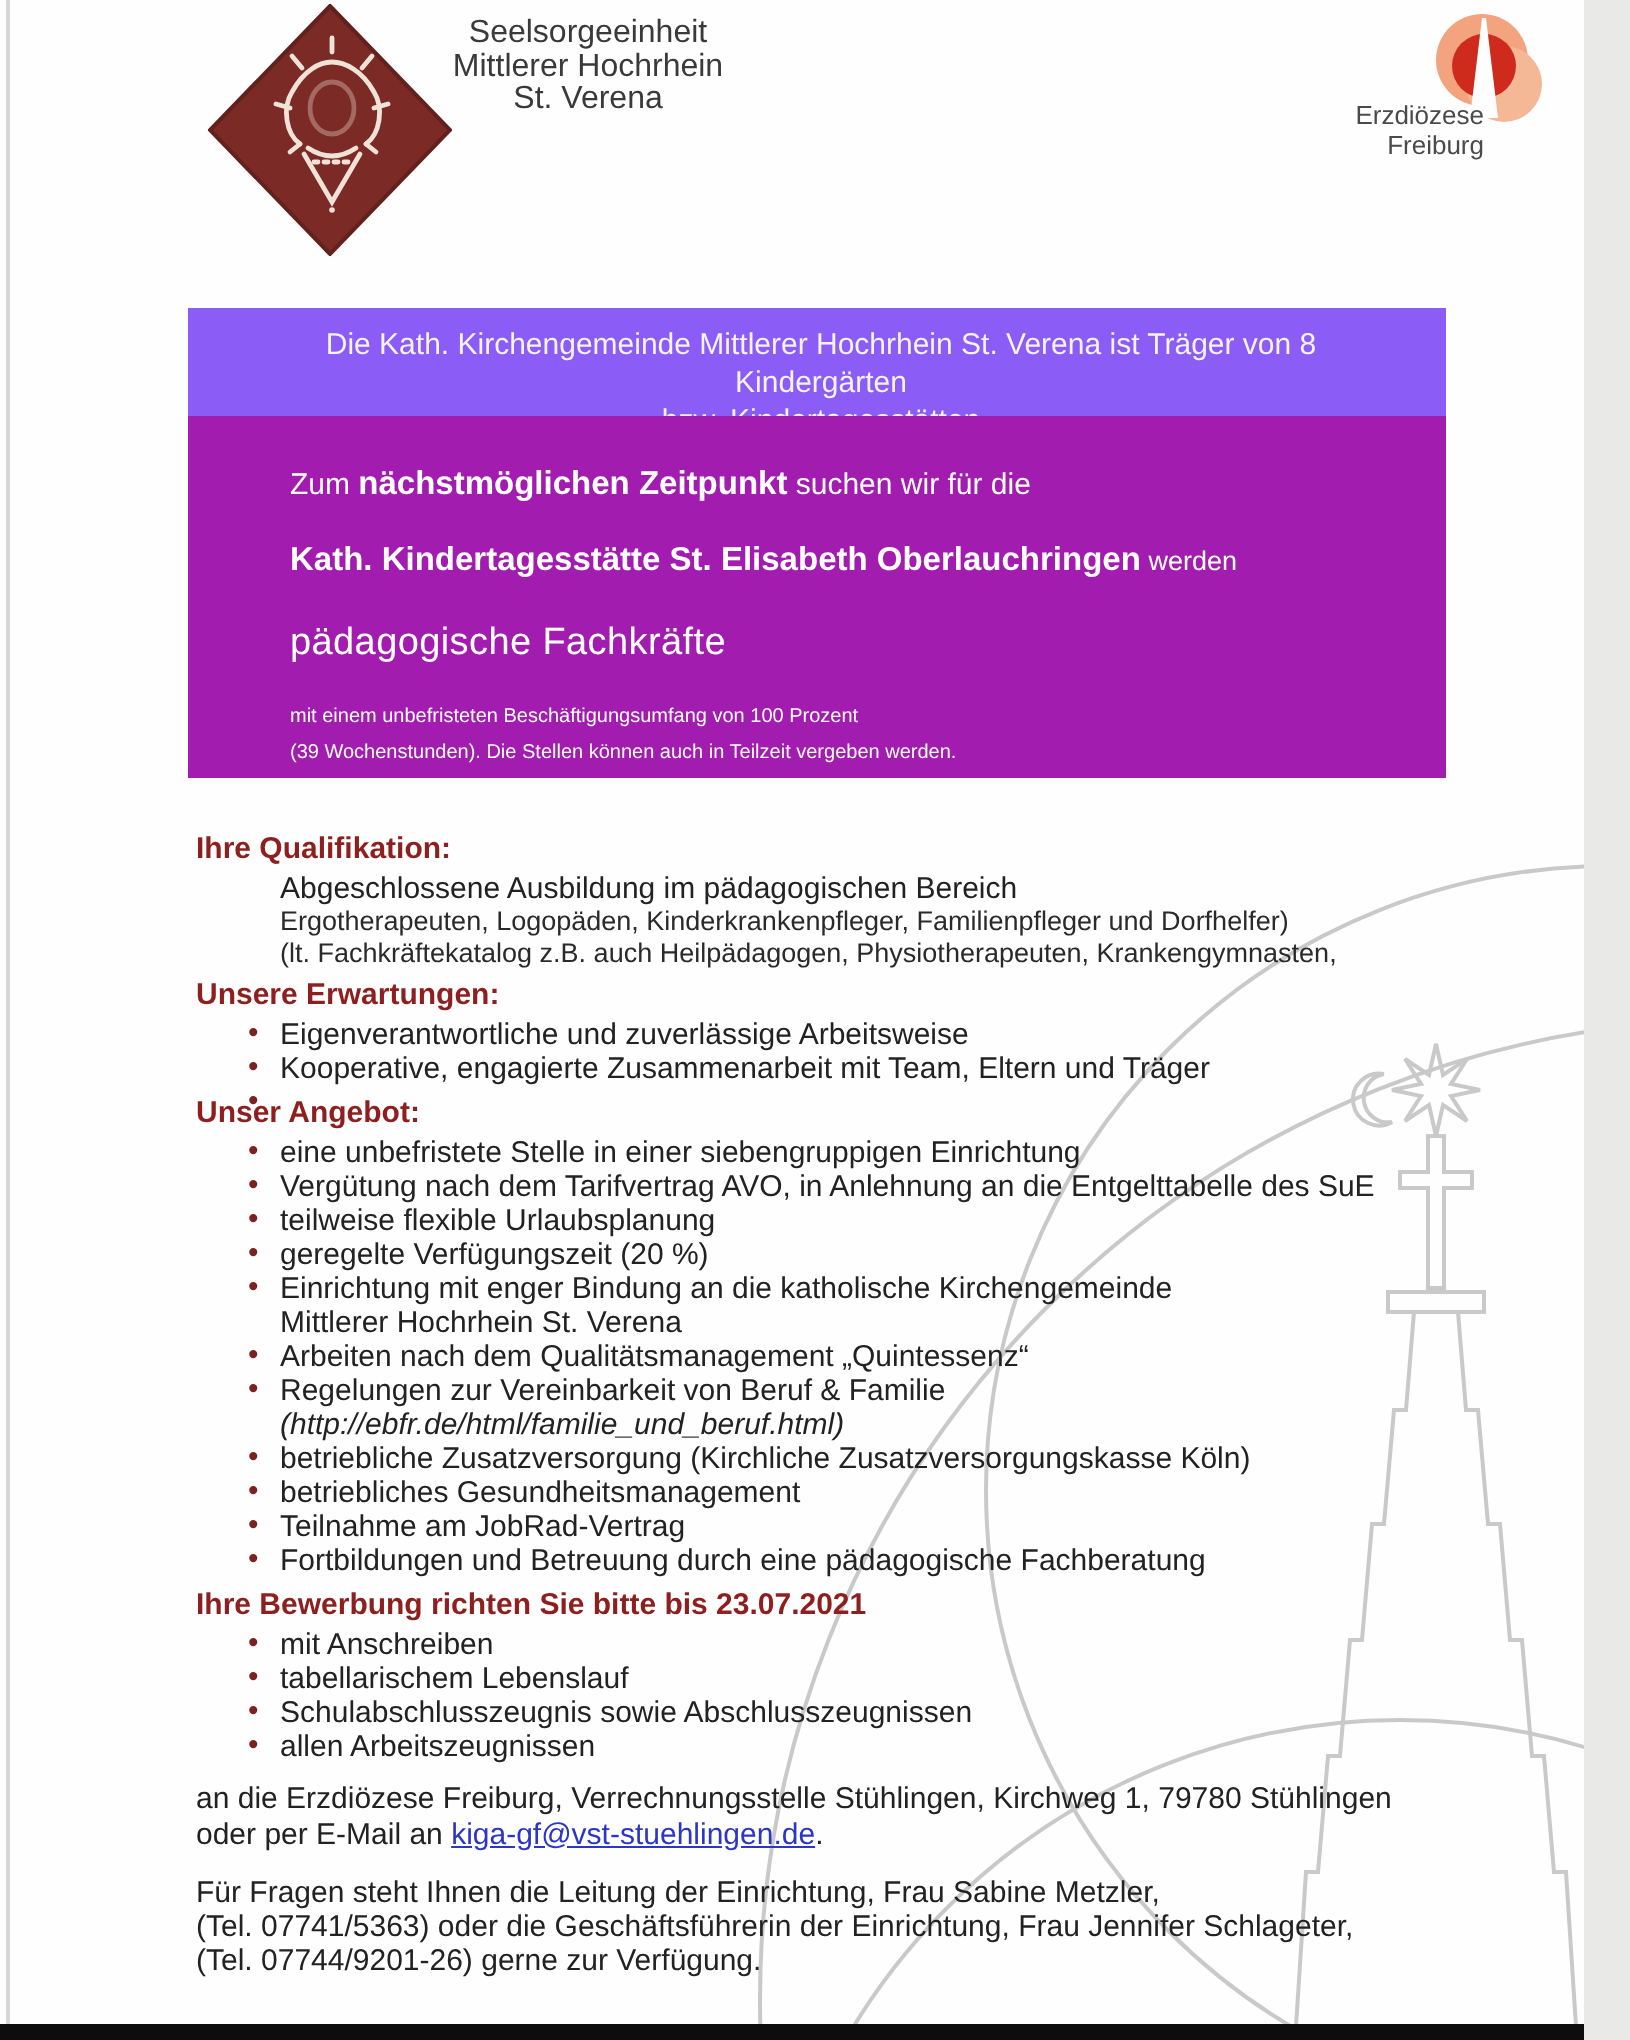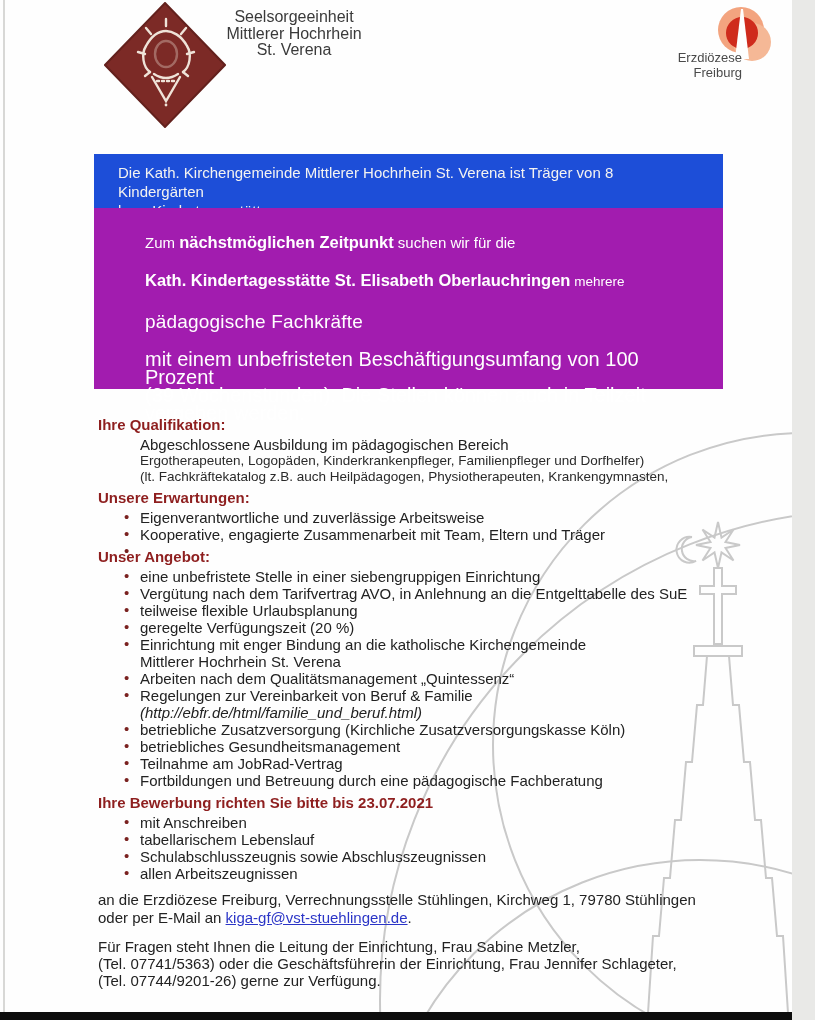--- a/index.html
+++ b/index.html
@@ -12,30 +12,30 @@
 
   .watermark{position:absolute;left:0;top:0;width:815px;height:1020px;z-index:0;pointer-events:none;}
 
   .parish-logo{position:absolute;left:104px;top:2px;z-index:1;}
   .unit-text{position:absolute;left:196px;top:9px;width:196px;text-align:center;
              font-size:16px;line-height:16.5px;color:#3a3a3a;z-index:1;}
   .diocese-logo{position:absolute;left:714px;top:5px;z-index:1;}
   .diocese-text{position:absolute;left:660px;top:51px;width:82px;text-align:right;
                 font-size:13px;line-height:14.5px;color:#4a4a4a;z-index:1;}
 
-  .gray-banner{position:absolute;left:94px;top:154px;width:629px;height:54px;background:#1d4ed8;
-               color:#f4f3f1;font-size:15px;line-height:19px;padding:9px 20px 0 24px;box-sizing:border-box;z-index:1;}
+  .gray-banner{position:absolute;left:94px;top:154px;width:629px;height:54px;background:#8b5cf6;
+               color:#f4f3f1;font-size:15px;line-height:19px;padding:9px 20px 0 24px;box-sizing:border-box;z-index:1;text-align:center;}
   .red-banner{position:absolute;left:94px;top:208px;width:629px;height:181px;background:#a21caf;
               color:#fff;box-sizing:border-box;padding:25px 18px 0 51px;z-index:1;}
   .rb1{font-size:15px;margin:0 0 19px;}
   .rb1 .b1{font-weight:bold;font-size:16.5px;}
   .rb2{font-size:16.5px;font-weight:bold;margin:0 0 21px;}
   .rb2 .small{font-size:13.5px;font-weight:normal;}
   .rb-title{font-size:19px;font-weight:400;letter-spacing:.2px;margin:0 0 17px;}
-  .rb-sub{font-size:20px;line-height:18px;}
+  .rb-sub{font-size:10px;line-height:18px;}
 
   .main{position:absolute;left:98px;top:416px;width:700px;font-size:15px;z-index:2;}
   .sec{margin:0 0 2px;font-size:15px;color:#8e1f1f;line-height:18px;font-weight:bold;}
   .sectionblock{margin-bottom:5px;}
   .qual-line{margin-left:42px;line-height:17px;}
   .qual-note{margin-left:42px;font-size:13.5px;line-height:15.5px;color:#2a2a2a;}
   ul.blist{list-style:none;margin:0;padding:0;}
   ul.blist li{position:relative;padding-left:42px;line-height:17px;}
   ul.blist li .bullet{position:absolute;left:26px;top:-1px;color:#7a2220;}
   ul.blist li.cont{padding-left:42px;}
@@ -111,21 +111,21 @@
     <div>Freiburg</div>
   </div>
 
   <div class="gray-banner">
     <div>Die Kath. Kirchengemeinde Mittlerer Hochrhein St. Verena ist Träger von 8 Kindergärten</div>
     <div>bzw. Kindertagesstätten</div>
   </div>
 
   <div class="red-banner">
     <div class="rb1"><span>Zum </span><span class="b1">nächstmöglichen Zeitpunkt</span><span> suchen wir für die</span></div>
-    <div class="rb2"><span>Kath. Kindertagesstätte St. Elisabeth Oberlauchringen</span><span class="small"> mehrere</span></div>
+    <div class="rb2"><span>Kath. Kindertagesstätte St. Elisabeth Oberlauchringen</span><span class="small"> werden</span></div>
     <div class="rb-title">pädagogische Fachkräfte</div>
     <div class="rb-sub">
       <div>mit einem unbefristeten Beschäftigungsumfang von 100 Prozent</div>
       <div>(39 Wochenstunden). Die Stellen können auch in Teilzeit vergeben werden.</div>
     </div>
   </div>
 
   <div class="main">
 
     <div class="sectionblock">

